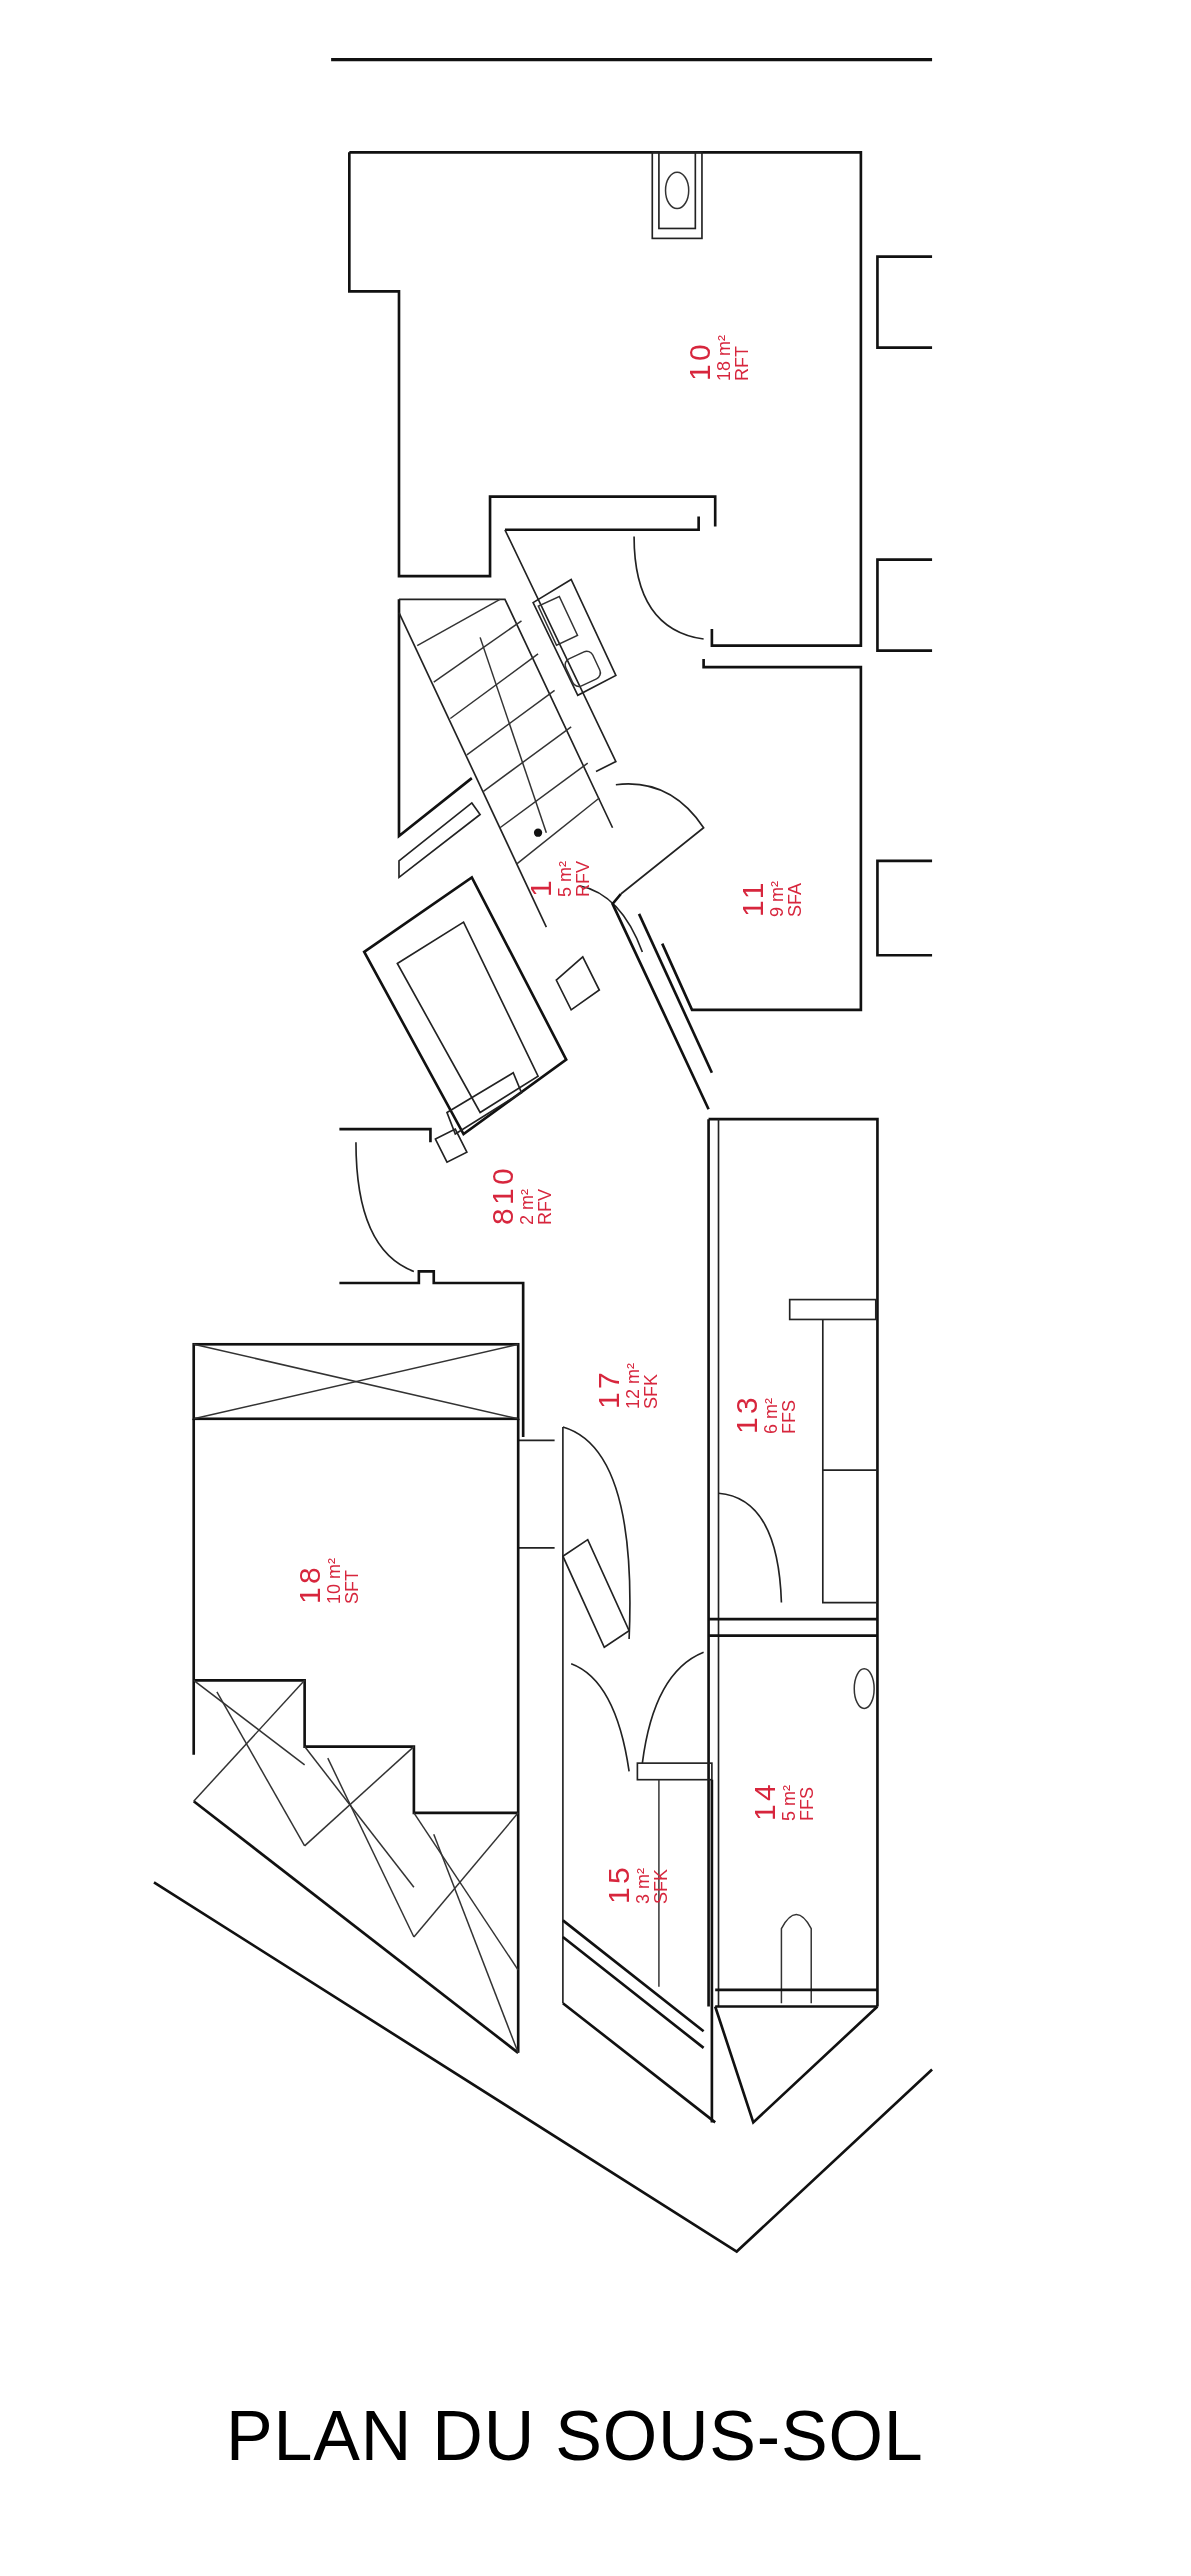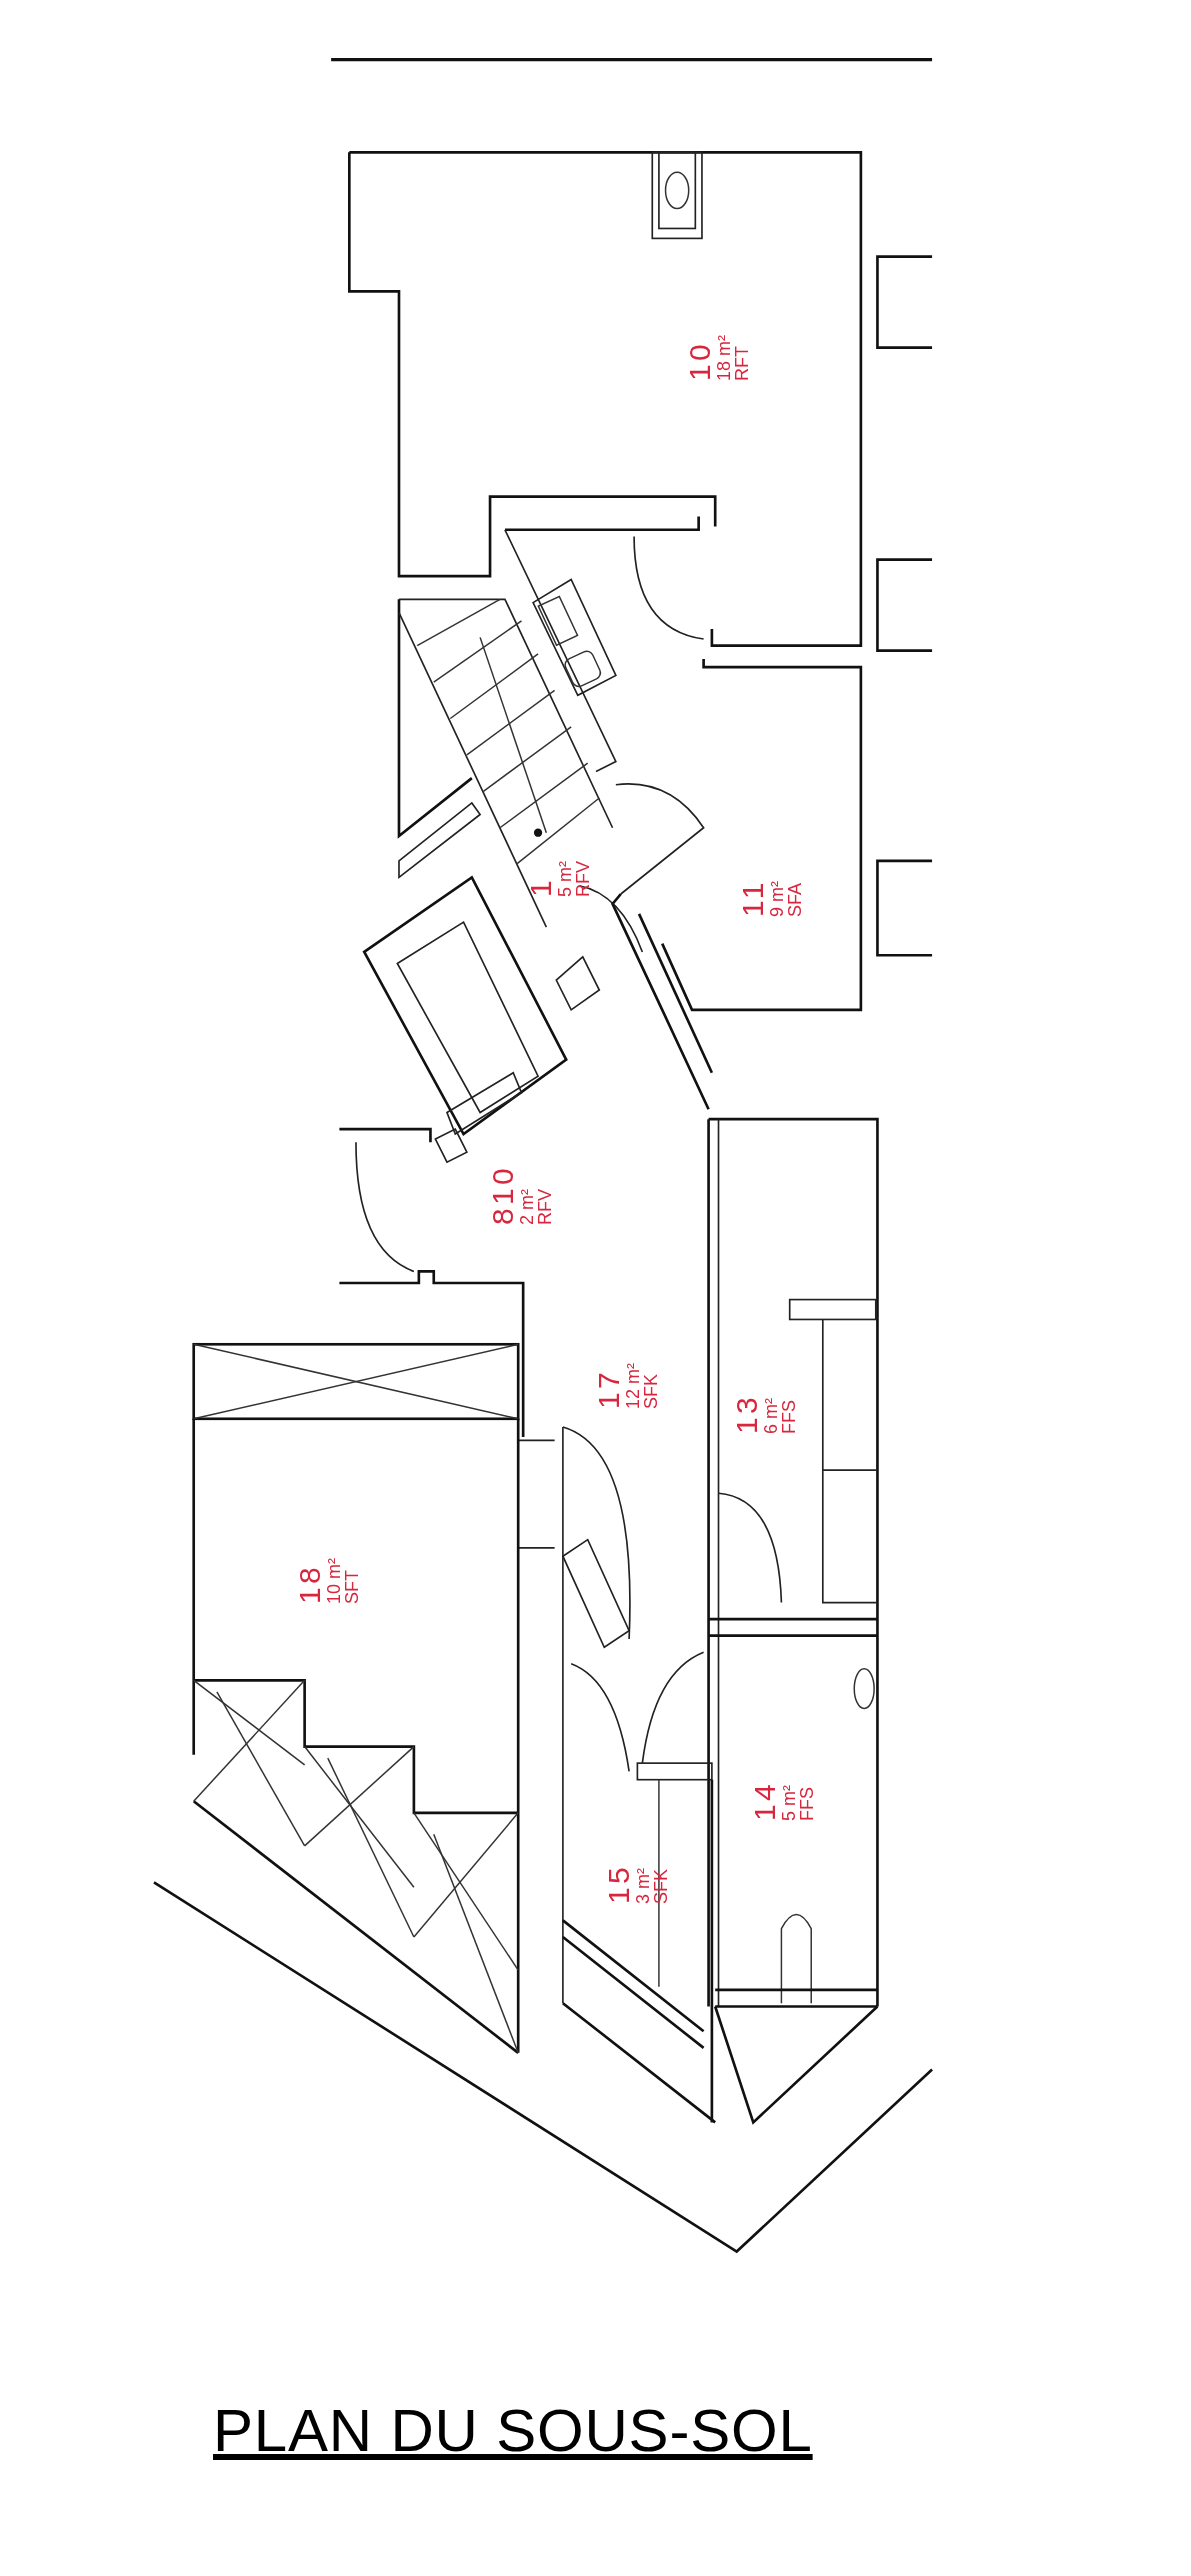--- a/index.html
+++ b/index.html
@@ -5,21 +5,21 @@
   html, body { margin: 0; padding: 0; background: #ffffff; }
   body { width: 1192px; height: 2576px; position: relative; overflow: hidden; font-family: "Liberation Sans", sans-serif; }
   #plan { position: absolute; left: 0; top: 0; width: 1192px; height: 2576px; }
   .w { fill: none; stroke: #111; stroke-width: 1.6; stroke-linejoin: miter; }
   .wt { fill: none; stroke: #222; stroke-width: 1; }
   .arc { fill: none; stroke: #222; stroke-width: 1; }
   .fx { fill: none; stroke: #333; stroke-width: 0.9; }
   .room-label { position: absolute; transform-origin: 0 0; transform: rotate(-90deg); color: #d7263d; line-height: 1.0; white-space: nowrap; }
   .room-label .num { display: block; font-size: 30px; letter-spacing: 3.3px; }
   .room-label .area, .room-label .code { display: block; font-size: 18px; }
-  #title { position: absolute; left: 213px; top: 2396px; font-size: 60px; color: #000; letter-spacing: 0.8px; white-space: nowrap; text-decoration: underline; }
+  #title { position: absolute; left: 226px; top: 2396px; font-size: 70px; color: #000; letter-spacing: 0.8px; white-space: nowrap; }
 </style>
 </head>
 <body>
 
 <svg id="plan" viewBox="0 0 720 1556" xmlns="http://www.w3.org/2000/svg">
 
   <line x1="200" y1="36" x2="563" y2="36" stroke="#111" stroke-width="2"></line>
 
   <g>
     <path class="w" d="M211 92 L520 92 L520 390 L430 390 L430 380"></path>

